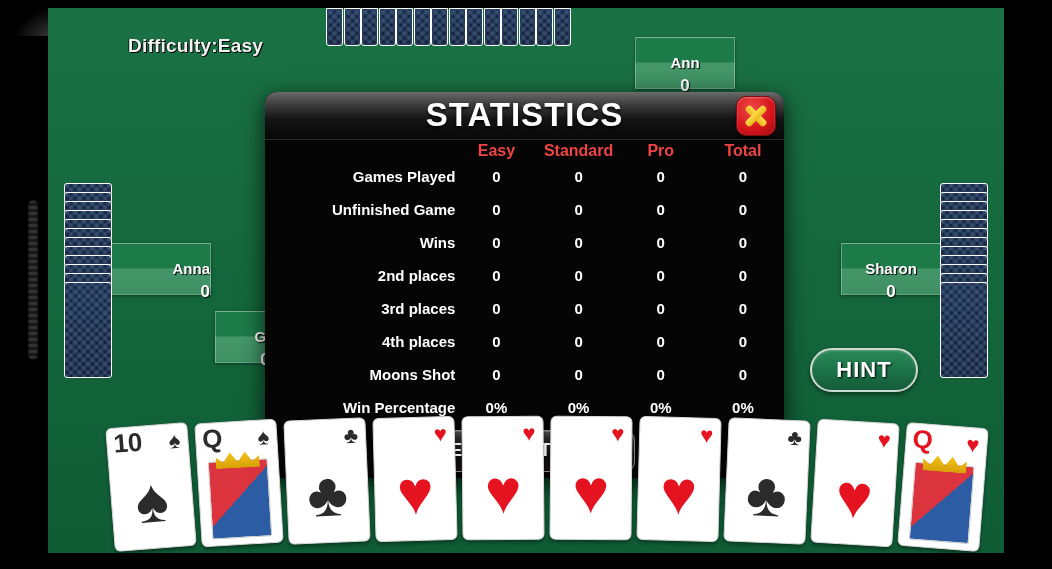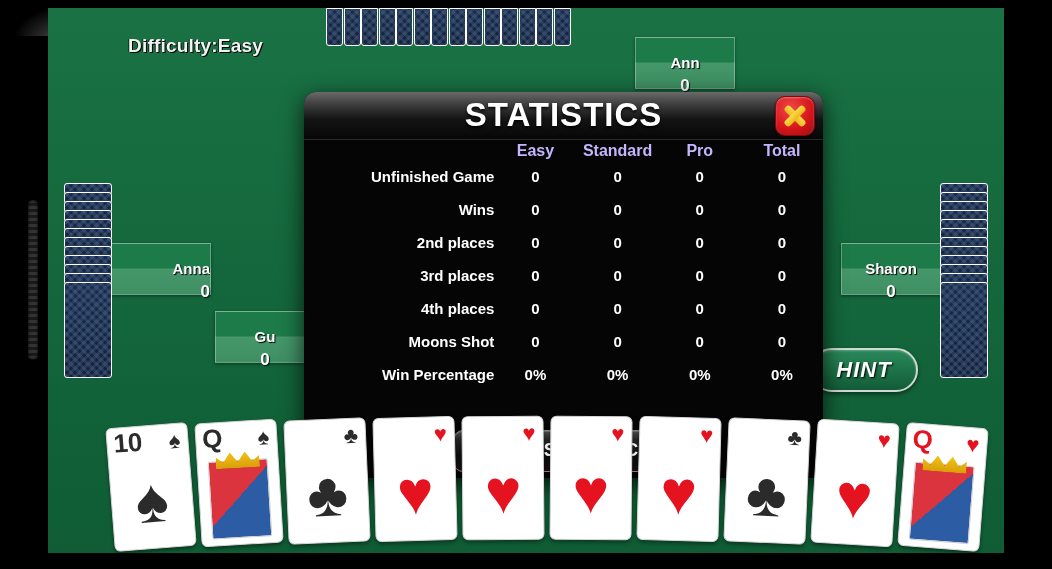--- a/index.html
+++ b/index.html
@@ -57,21 +57,21 @@
   #player-left  { left:63px;  top:235px; width:100px;text-align:right; }
   #player-right { left:793px; top:235px; width:100px; }
   #player-bottom{ left:167px; top:303px; width:100px; }
 
   
   #hint-button {
     position:absolute; left:762px; top:340px; width:108px; height:44px;
     border-radius:22px; border:2px solid #cfd8d2;
     background:linear-gradient(to bottom,#2a885a 0%,#1c7147 55%,#135c38 100%);
     box-shadow:0 2px 4px rgba(0,0,0,.5), inset 0 1px 2px rgba(255,255,255,.25);
-    display:flex; align-items:center; justify-content:center;font-style:italic;
+    display:flex; align-items:center; justify-content:center;
   }
   #hint-button span {
     font-size:22px; font-weight:bold; color:#ffffff; letter-spacing:1px;
     text-shadow:1px 1px 2px #000;
   }
 
   
   .cardback {
     background:
       repeating-linear-gradient(45deg, rgba(90,140,170,.22) 0 3px, rgba(0,0,0,0) 3px 6px),
@@ -114,21 +114,20 @@
   }
   .suit-black { color:#2b2b2b; }
   .suit-red   { color:#e5131f; }
 
   
   #dialog {
     position:absolute; left:265px; top:92px; width:519px; height:386px;
     background:#050505; border-radius:12px;
     box-shadow:0 6px 22px rgba(0,0,0,.75);
     overflow:hidden;
-    margin-left:39px;
   }
   #dialog-header {
     position:relative; height:48px; width:100%;
     background:linear-gradient(to bottom,#6a6a6a 0%,#3e3e3e 26%,#141414 58%,#070707 100%);
     border-bottom:1px solid #2a2a2a;
   }
   #dialog-title {
     position:absolute; left:0; right:0; top:4px; text-align:center;
     font-size:33px; font-weight:bold; color:#ffffff; letter-spacing:1px;
     text-shadow:0 2px 3px rgba(0,0,0,.9);
@@ -148,21 +147,21 @@
   #close-button .x1 { transform:translate(-50%,-50%) rotate(45deg); }
   #close-button .x2 { transform:translate(-50%,-50%) rotate(-45deg); }
 
   #stats-table { position:absolute; left:0; top:48px; width:100%; }
   .stats-grid { width:100%; border-collapse:collapse; }
   .stats-grid th, .stats-grid td { padding:0; }
   .col-label { width:190px; }
   .col-val   { width:82px; }
 
   .hdr-cell {
-    font-size:16px; font-weight:bold; color:#c4b5fd; text-align:center;
+    font-size:16px; font-weight:bold; color:#ef4444; text-align:center;
     padding-bottom:0px; height:20px; vertical-align:bottom;
   }
   .hdr-spacer { height:20px; }
   .row-label {
     font-size:15px; font-weight:bold; color:#ffffff; text-align:right;
     padding-right:14px; white-space:nowrap;
   }
   .row-val {
     font-size:15px; font-weight:bold; color:#ffffff; text-align:center;
   }
@@ -333,20 +332,27 @@
         </colgroup>
         <tbody id="stats-body">
             <tr>
               <td class="hdr-spacer"></td>
               <td class="hdr-cell">Easy</td>
               <td class="hdr-cell">Standard</td>
               <td class="hdr-cell">Pro</td>
               <td class="hdr-cell">Total</td>
             </tr>
             <tr>
+              <td class="row-label">Games Played</td>
+              <td class="row-val">0</td>
+              <td class="row-val">0</td>
+              <td class="row-val">0</td>
+              <td class="row-val">0</td>
+            </tr>
+            <tr>
               <td class="row-label">Unfinished Game</td>
               <td class="row-val">0</td>
               <td class="row-val">0</td>
               <td class="row-val">0</td>
               <td class="row-val">0</td>
             </tr>
             <tr>
               <td class="row-label">Wins</td>
               <td class="row-val">0</td>
               <td class="row-val">0</td>

